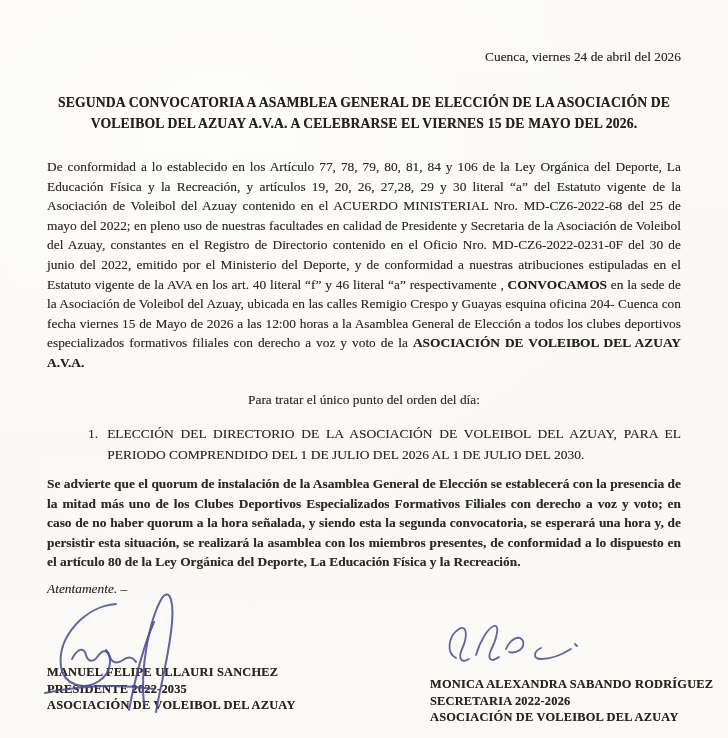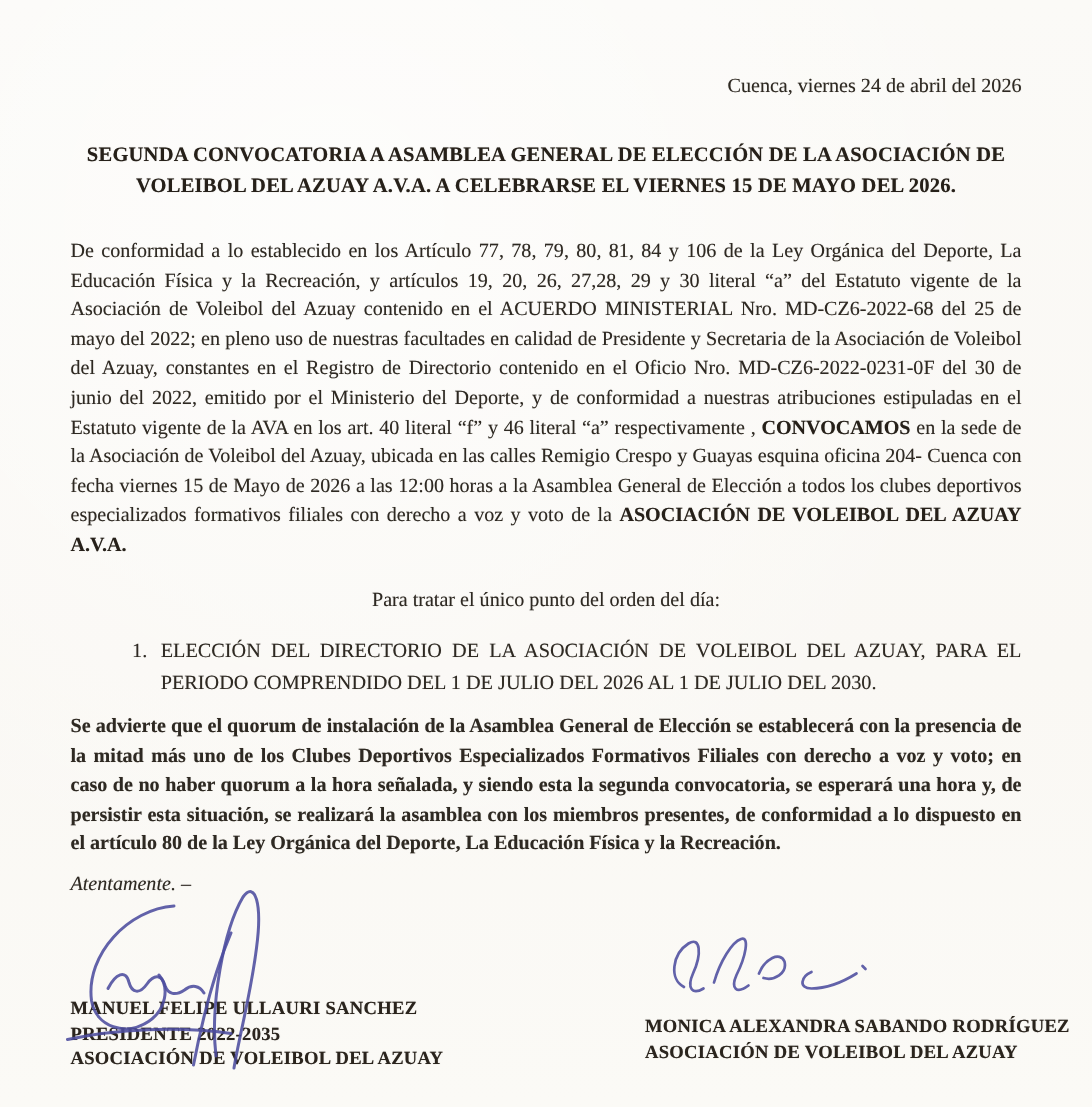--- a/index.html
+++ b/index.html
@@ -82,20 +82,21 @@
     <div class="closing">Atentamente. –</div>
 
     <div class="sig-block left">
       <div>MANUEL FELIPE ULLAURI SANCHEZ</div>
       <div>PRESIDENTE 2022-2035</div>
       <div>ASOCIACIÓN DE VOLEIBOL DEL AZUAY</div>
     </div>
 
     <div class="sig-block right">
       <div>MONICA ALEXANDRA SABANDO RODRÍGUEZ</div>
+      <div>SECRETARIA 2022-2026</div>
       <div>ASOCIACIÓN DE VOLEIBOL DEL AZUAY</div>
     </div>
 
     <svg class="sig sig-left" width="170" height="132" viewBox="0 0 170 132" aria-hidden="true">
       <path d="M 72 12 C 42 14, 13 44, 17 75 C 20 93, 40 99, 55 89 C 67 81, 69 66, 62 58"></path>
       <path d="M 28 67 c 5 -10 12 -13 14 -4 c 2 7 7 8 12 1 c 5 -7 10 -6 12 1 c 2 6 7 7 13 3 c 5 -4 10 -3 13 2"></path>
       <path d="M 100 112 C 96 78, 105 28, 118 6 C 126 -5, 131 10, 127 40 C 123 72, 116 96, 112 120"></path>
       <path d="M 85 118 C 90 92, 98 58, 110 30"></path>
       <path d="M 1 101 C 34 94, 74 92, 110 97"></path>
     </svg>

